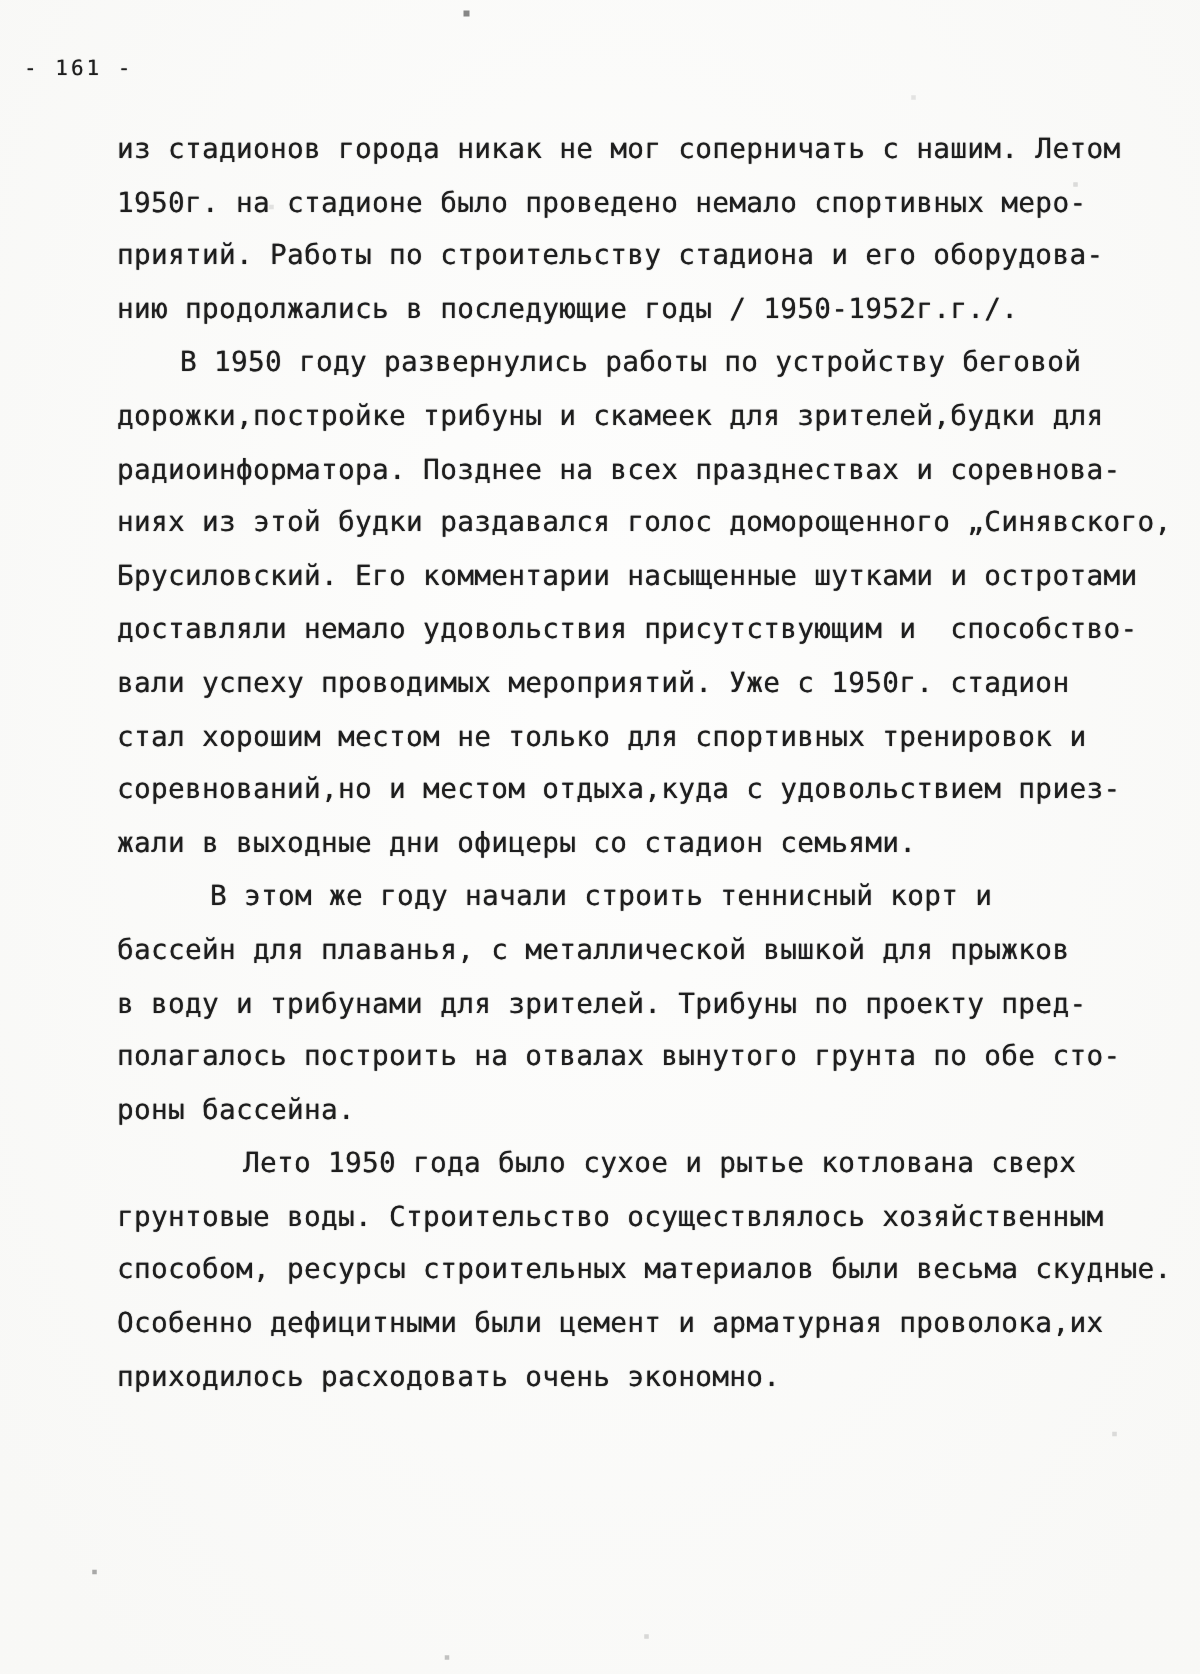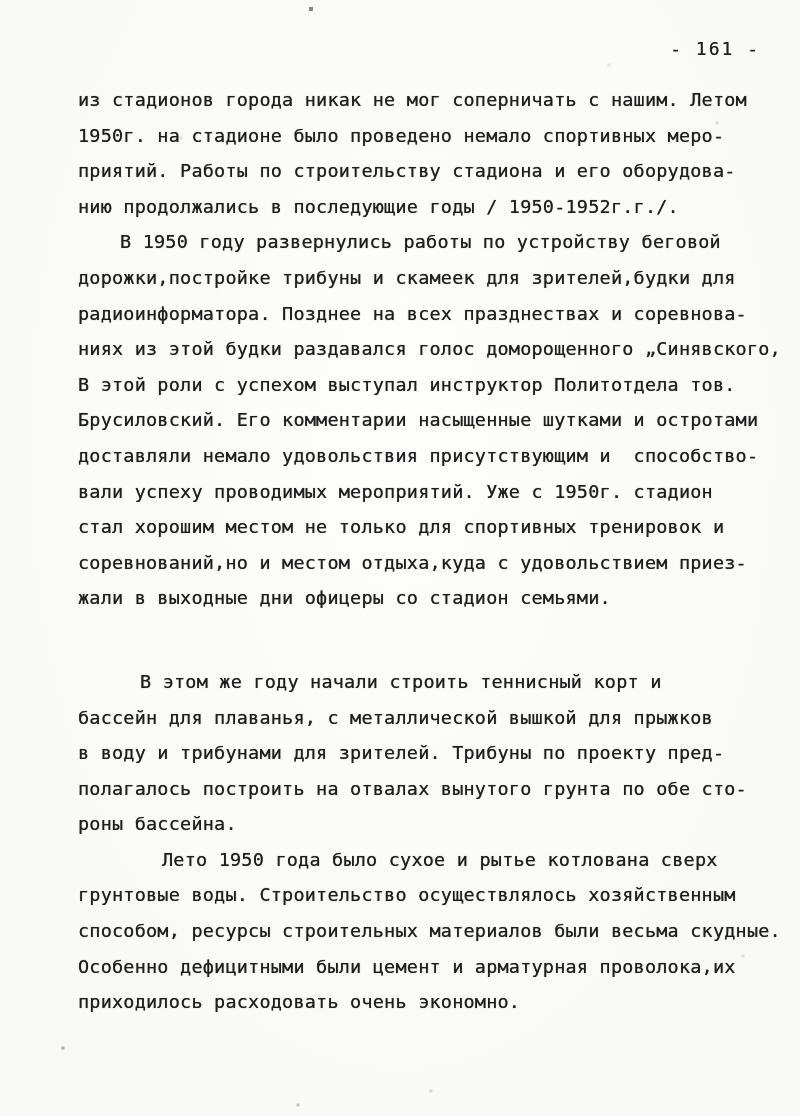--- a/index.html
+++ b/index.html
@@ -16,41 +16,41 @@
     position:relative;
     width:800px;height:1116px;
     overflow:hidden;
     color:var(--ink);
     background:
       radial-gradient(ellipse at 50% 40%, rgba(255,255,255,0.6), rgba(0,0,0,0.012) 90%),
       var(--paper);
   }
   .page-number{
     position:absolute;
-    top:38px;left:0;width:760px;
-    text-align:right;
-    font-size:18px;
+    top:38px;left:16px;width:760px;
+    text-align:left;
+    font-size:14px;
     letter-spacing:2px;
     text-shadow:0 0 0.6px rgba(25,25,25,0.75);
   }
   .text-block{
     position:absolute;
     top:82px;left:78px;width:705px;
     font-size:18.5px;
   }
   .line{
     height:35.6px;
     line-height:35.6px;
     white-space:pre;
     letter-spacing:0.2px;
     text-shadow:0 0 0.7px rgba(25,25,25,0.8);
   }
   
   .indent-1{text-indent:42px;}
-  .indent-2{text-indent:62px;margin-top:48px;}
+  .indent-2{text-indent:62px;}
   .indent-3{text-indent:84px;}
   
   .speckles{
     position:absolute;top:0;left:0;width:2px;height:2px;
     background:transparent;pointer-events:none;
     box-shadow:
       310px 8px 0 1px rgba(40,40,40,.55),
       62px 1047px 0 .5px rgba(70,70,70,.45),
       297px 1104px 0 .5px rgba(110,110,110,.4),
       716px 122px 0 .5px rgba(150,150,150,.3),
@@ -71,21 +71,20 @@
 
     <div class="line">из стадионов города никак не мог соперничать с нашим. Летом</div>
     <div class="line">1950г. на стадионе было проведено немало спортивных меро-</div>
     <div class="line">приятий. Работы по строительству стадиона и его оборудова-</div>
     <div class="line">нию продолжались в последующие годы / 1950-1952г.г./.</div>
 
     <div class="line indent-1">В 1950 году развернулись работы по устройству беговой</div>
     <div class="line">дорожки,постройке трибуны и скамеек для зрителей,будки для</div>
     <div class="line">радиоинформатора. Позднее на всех празднествах и соревнова-</div>
     <div class="line">ниях из этой будки раздавался голос доморощенного „Синявского,</div>
-    <div class="line">В этой роли с успехом выступал инструктор Политотдела тов.</div>
     <div class="line">Брусиловский. Его комментарии насыщенные шутками и остротами</div>
     <div class="line">доставляли немало удовольствия присутствующим и  способство-</div>
     <div class="line">вали успеху проводимых мероприятий. Уже с 1950г. стадион</div>
     <div class="line">стал хорошим местом не только для спортивных тренировок и</div>
     <div class="line">соревнований,но и местом отдыха,куда с удовольствием приез-</div>
     <div class="line">жали в выходные дни офицеры со стадион семьями.</div>
 
     <div class="line indent-2">В этом же году начали строить теннисный корт и</div>
     <div class="line">бассейн для плаванья, с металлической вышкой для прыжков</div>
     <div class="line">в воду и трибунами для зрителей. Трибуны по проекту пред-</div>

